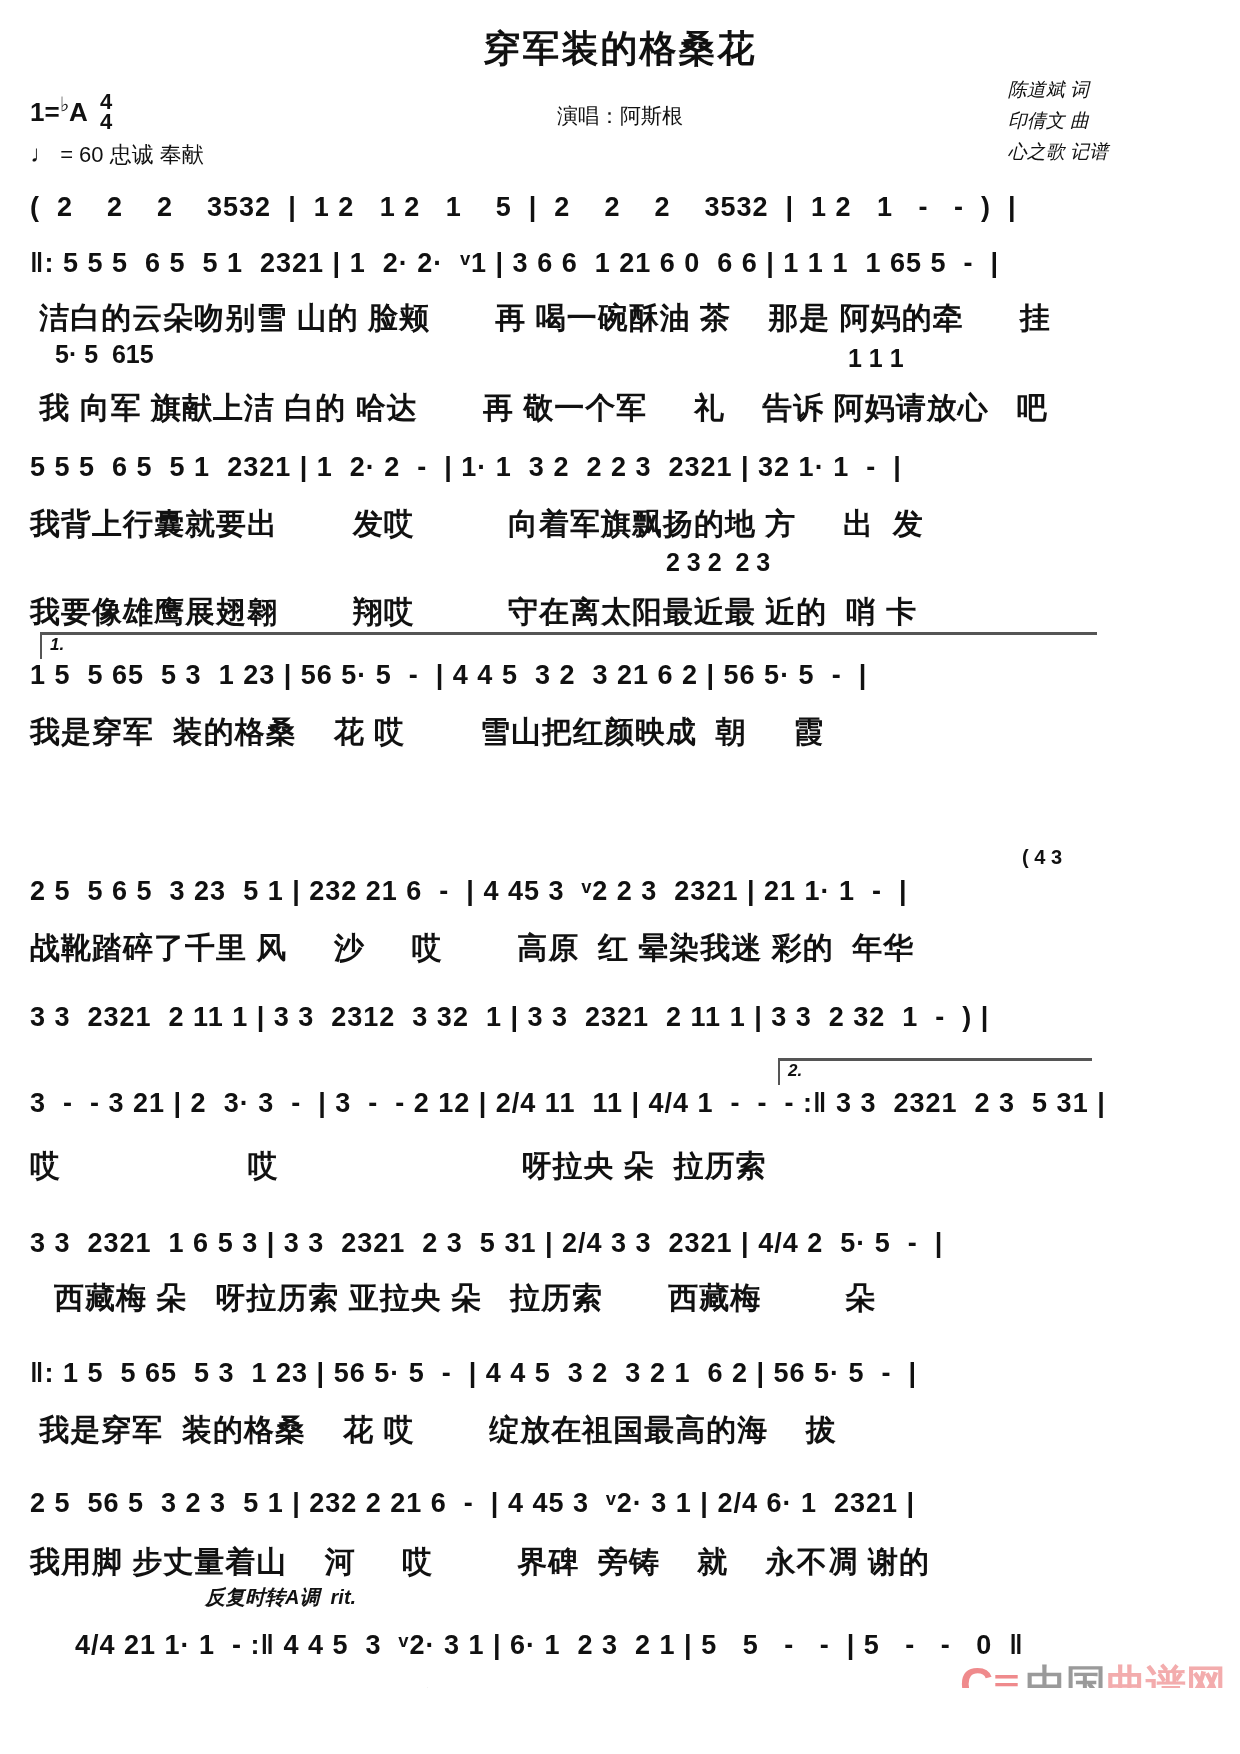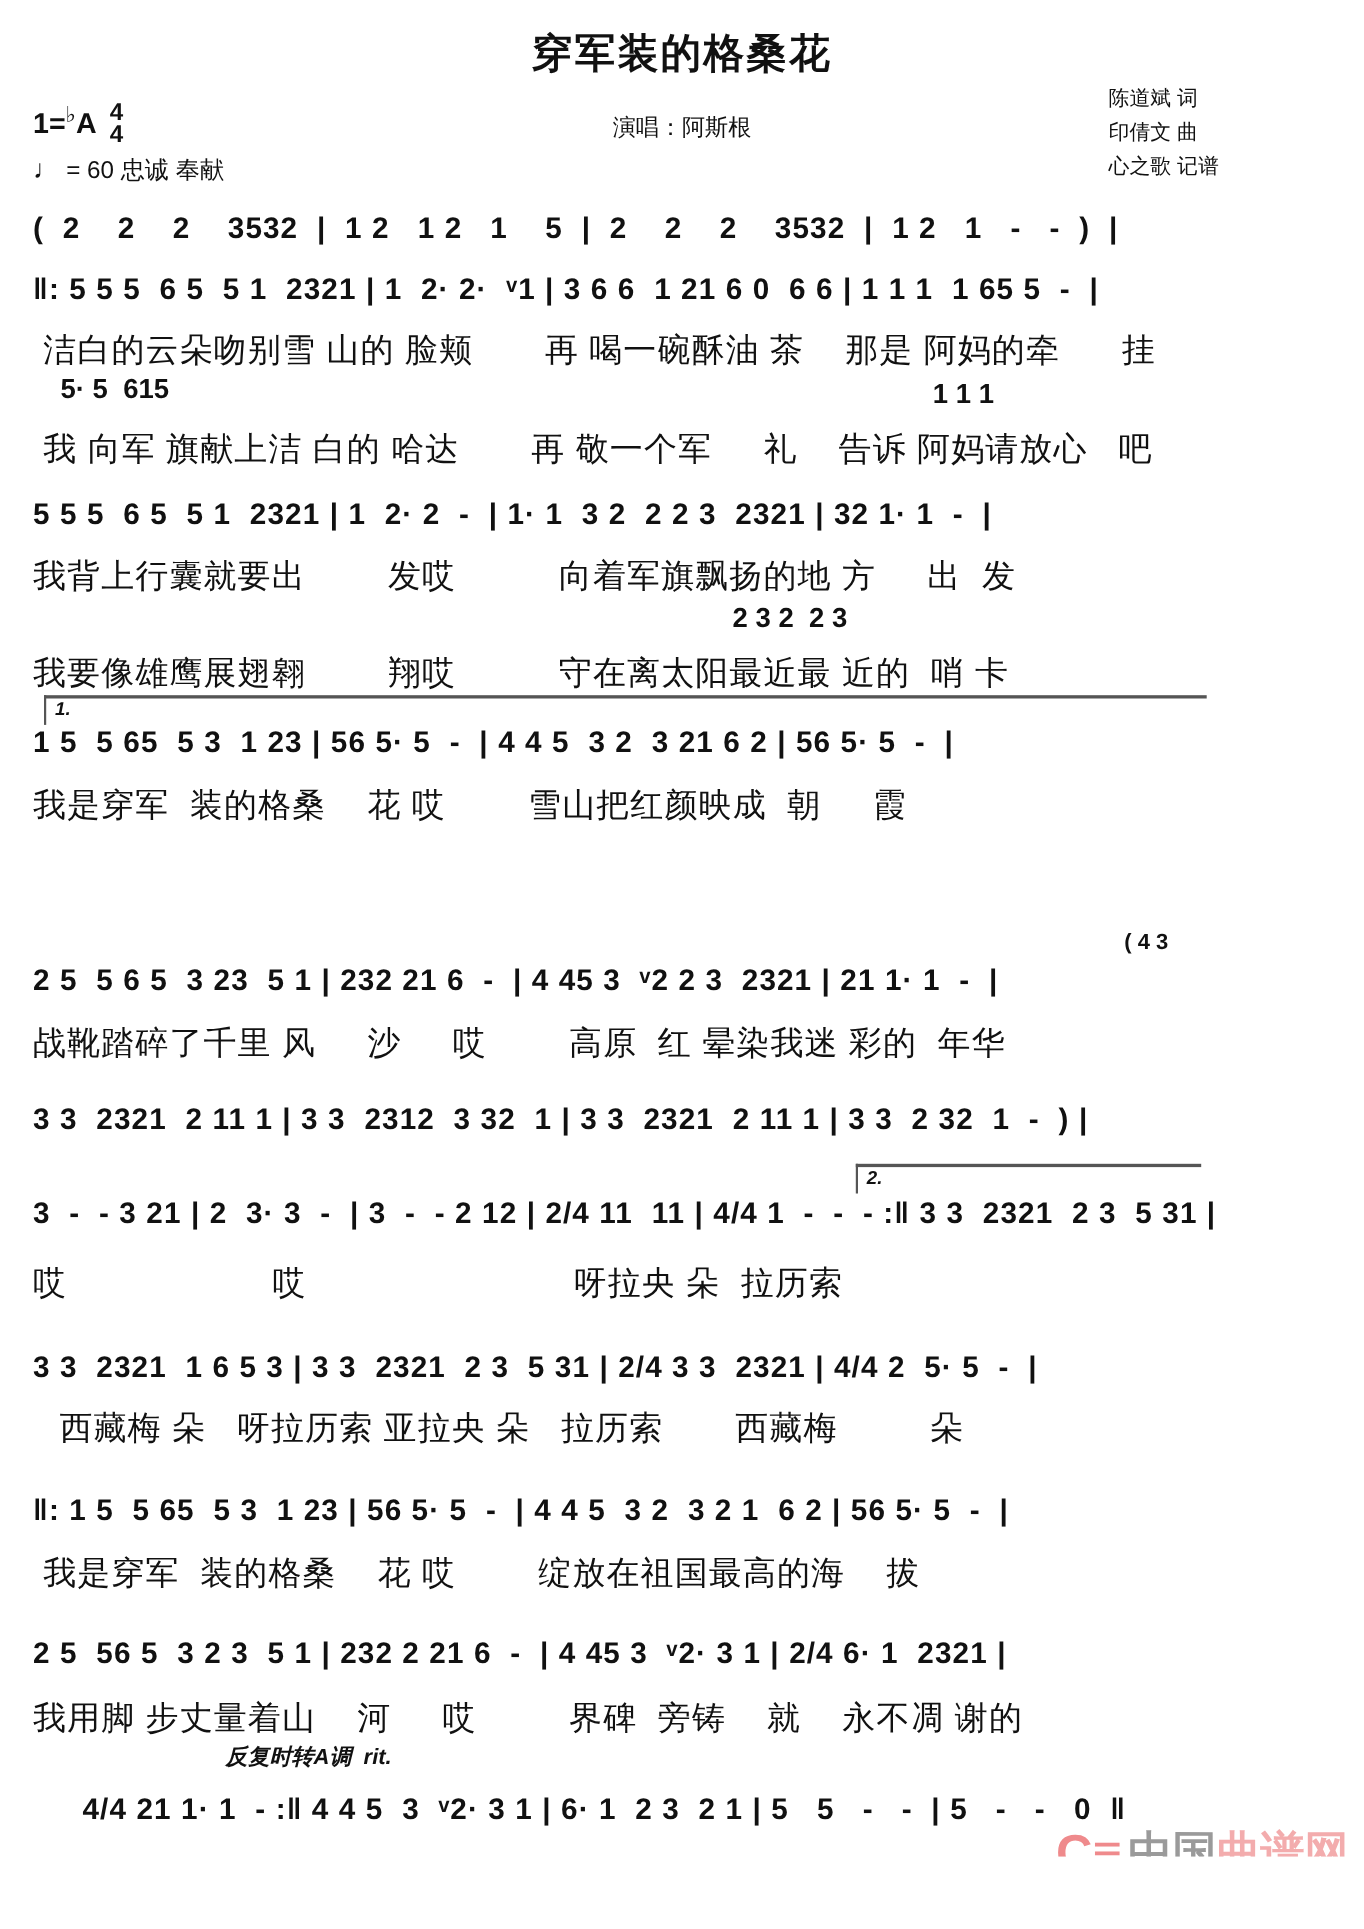--- a/index.html
+++ b/index.html
@@ -1,28 +1,28 @@
 <!DOCTYPE html>
 <html><head>
 <meta charset="utf-8">
 <style>
   html,body{margin:0;padding:0;background:#ffffff;}
   #page{position:relative;width:1240px;height:1688px;background:#ffffff;overflow:hidden;
         font-family:"Liberation Sans","DejaVu Sans",sans-serif;color:#111;}
   .abs{position:absolute;}
   .title{top:24px;left:0;width:100%;text-align:center;font-size:37px;font-weight:700;letter-spacing:2px;}
-  .credits{top:74px;right:132px;text-align:left;font-size:19px;line-height:31px;font-weight:500;}
+  .credits{top:74px;right:132px;text-align:left;font-size:19px;line-height:31px;font-weight:500;font-style:italic;}
   .keyblock{top:92px;left:30px;font-size:26px;font-weight:700;display:flex;align-items:center;}
   .flat{font-size:20px;vertical-align:super;position:relative;top:-8px;}
   .frac{display:inline-flex;flex-direction:column;align-items:center;margin-left:12px;font-size:22px;line-height:20px;font-weight:700;}
   .tempo{top:140px;left:30px;font-size:22px;font-weight:500;}
   .tempo .notechar{font-size:24px;font-weight:700;}
   .singer{top:102px;left:0;width:100%;text-align:center;font-size:21px;}
   .notes{left:30px;width:1080px;font-size:27px;font-weight:700;letter-spacing:1px;white-space:pre;font-family:"Liberation Sans",sans-serif;}
-  .lyr{left:30px;width:1120px;font-size:30px;font-weight:400;letter-spacing:1px;white-space:pre;}
+  .lyr{left:30px;width:1120px;font-size:30px;font-weight:700;letter-spacing:1px;white-space:pre;}
   .small-notes{font-size:25px;font-weight:700;white-space:pre;}
   .annot{font-size:20px;font-weight:700;white-space:pre;}
   .volta{border-top:3px solid #555;border-left:2px solid #555;height:24px;}
   .volta .vlabel{font-style:italic;font-size:17px;font-weight:700;margin-left:8px;}
   .footer{top:1714px;left:0;width:100%;text-align:center;font-size:20px;font-weight:500;}
   .wm{top:1664px;right:14px;display:flex;flex-direction:column;align-items:flex-end;line-height:40px;}
   .wm-row{display:flex;align-items:center;}
   .wm-logo{color:#ef8a8c;font-size:46px;font-weight:900;margin-right:6px;line-height:40px;}
   .wm-cn1{color:#9a9a9a;font-size:40px;font-weight:900;}
   .wm-cn2{color:#f3acad;font-size:40px;font-weight:900;}

